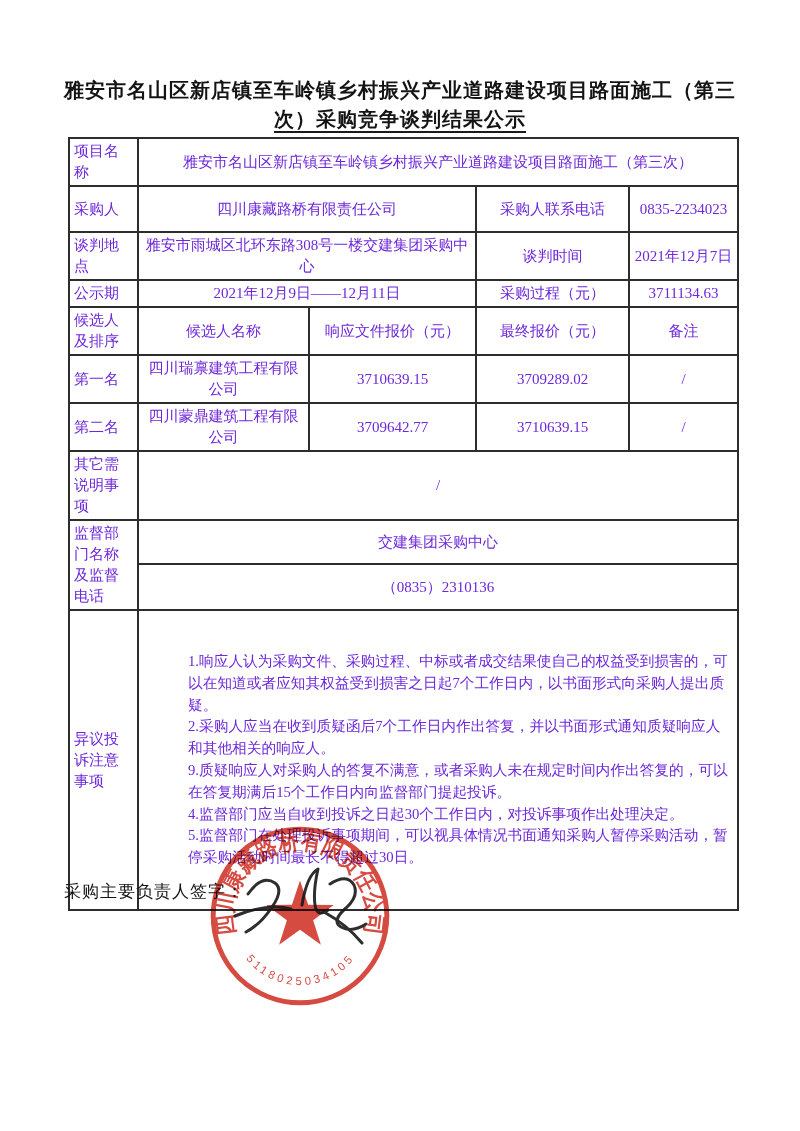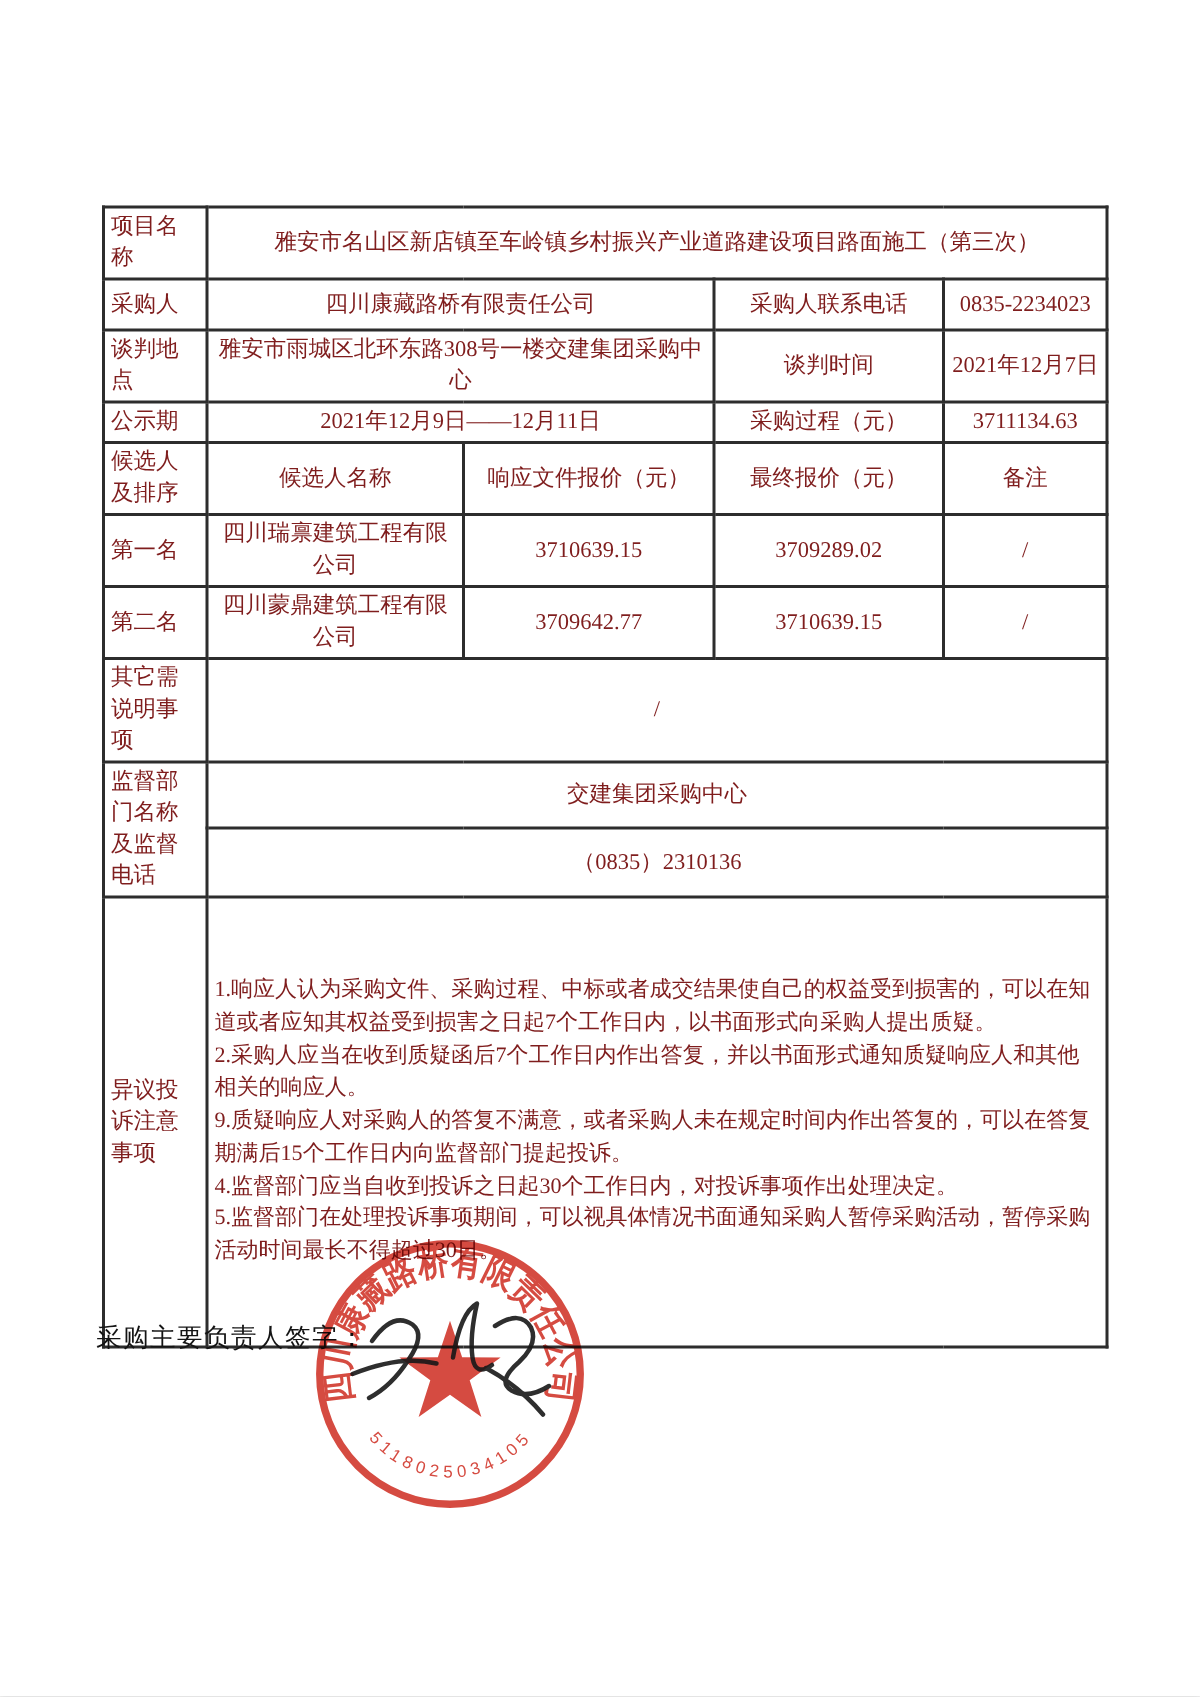--- a/index.html
+++ b/index.html
@@ -12,61 +12,65 @@
   .doc-title{
     position:absolute;top:76px;left:40px;width:720px;text-align:center;
     font-family:"Liberation Sans","DejaVu Sans",sans-serif;font-weight:bold;
     font-size:20px;line-height:29px;letter-spacing:1px;color:#141414;
   }
   .doc-title .u2{border-bottom:2px solid #1a1a1a;padding-bottom:1px;}
   
   table.main{
     position:absolute;left:68px;top:137px;width:669px;
     border-collapse:collapse;table-layout:fixed;
-    font-size:15px;color:#7f1d1d;
+    font-size:15px;color:#6d28d9;
   }
   table.main td{
     border:2px solid #2d2d2d;padding:2px 4px;vertical-align:middle;
     overflow:hidden;line-height:21px;word-break:break-all;
   }
   td.lbl{text-align:left;padding-left:3px;}
   td.ctr{text-align:center;}
   td.val{text-align:center;padding-left:6px;}
   td.obj{padding:10px 10px 10px 8px;}
-  .obj-text{font-size:14.7px;line-height:21.8px;text-align:left;}
+  .obj-text{font-size:14.7px;line-height:21.8px;text-align:left;margin-left:45px;}
   
   .sign-label{
     position:absolute;left:64px;top:880px;font-size:17px;letter-spacing:1px;color:#141414;
   }
   .seal-wrap{position:absolute;left:152px;top:768px;width:296px;height:296px;z-index:2;
              mix-blend-mode:multiply;opacity:.92;}
   .sig-wrap{position:absolute;left:226px;top:860px;width:176px;height:100px;z-index:3;}
   .seal-top-text{font-family:"Liberation Serif","DejaVu Serif",serif;font-weight:bold;font-size:23px;}
   .seal-num-text{font-family:"Liberation Sans","DejaVu Sans",sans-serif;font-size:11.5px;letter-spacing:2px;}
 </style>
 </head>
 <body>
 
 <div class="page">
 
+  <div class="doc-title">
+    <span>雅安市名山区新店镇至车岭镇乡村振兴产业道路建设项目路面施工（第三</span><br>
+    <span class="u2">次）采购竞争谈判结果公示</span>
+  </div>
 
   <table class="main">
     <colgroup>
       <col style="width:69px">
         <col style="width:171px">
         <col style="width:167px">
       <col style="width:153px">
         <col style="width:109px">
     </colgroup>
     <tbody>
         <tr style="height:45px">
       <td class="lbl">项目名称</td>
       <td class="val" colspan="4">雅安市名山区新店镇至车岭镇乡村振兴产业道路建设项目路面施工（第三次）</td>
     </tr>
-    <tr style="height:34px">
+    <tr style="height:46px">
       <td class="lbl">采购人</td>
       <td class="val" colspan="2">四川康藏路桥有限责任公司</td>
       <td class="ctr">采购人联系电话</td>
       <td class="ctr">0835-2234023</td>
     </tr>
     <tr style="height:44px">
       <td class="lbl">谈判地点</td>
       <td class="val" colspan="2">雅安市雨城区北环东路308号一楼交建集团采购中心</td>
       <td class="ctr">谈判时间</td>
       <td class="ctr">2021年12月7日</td>

